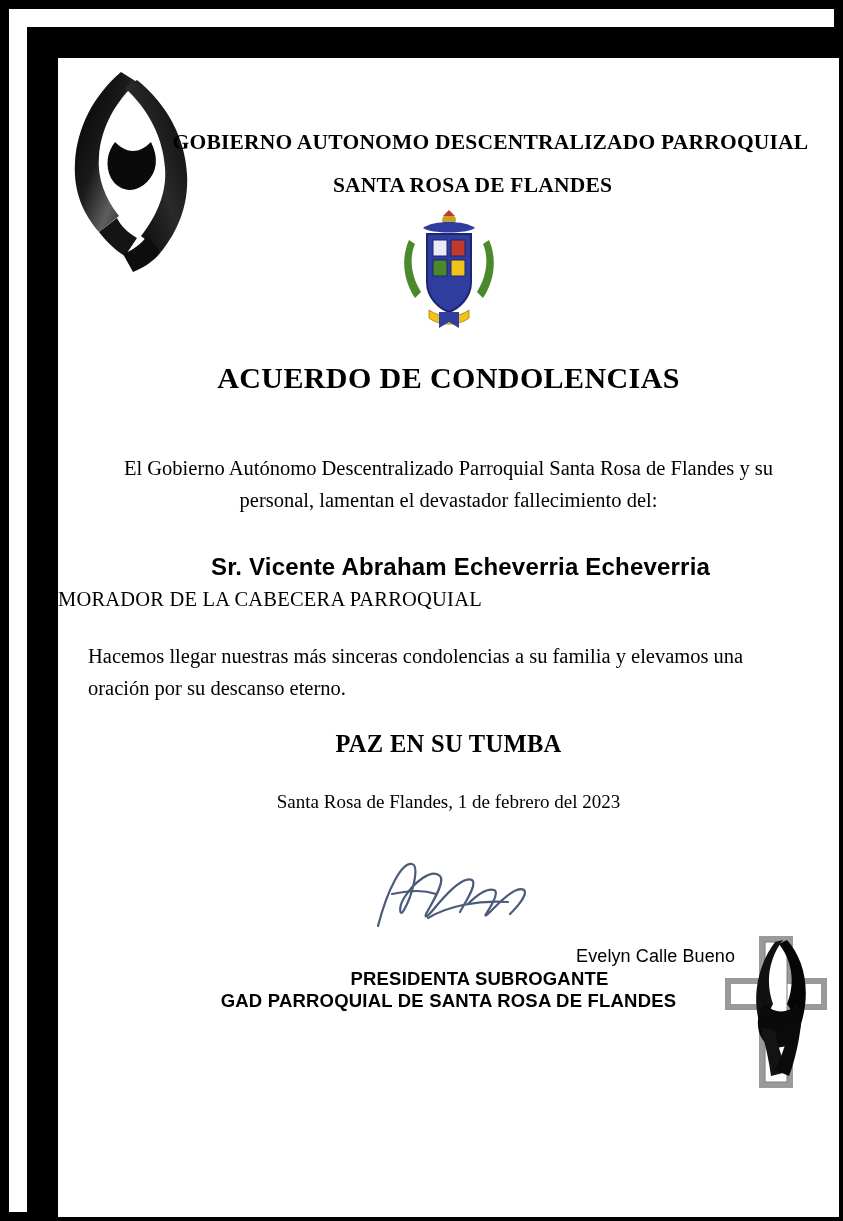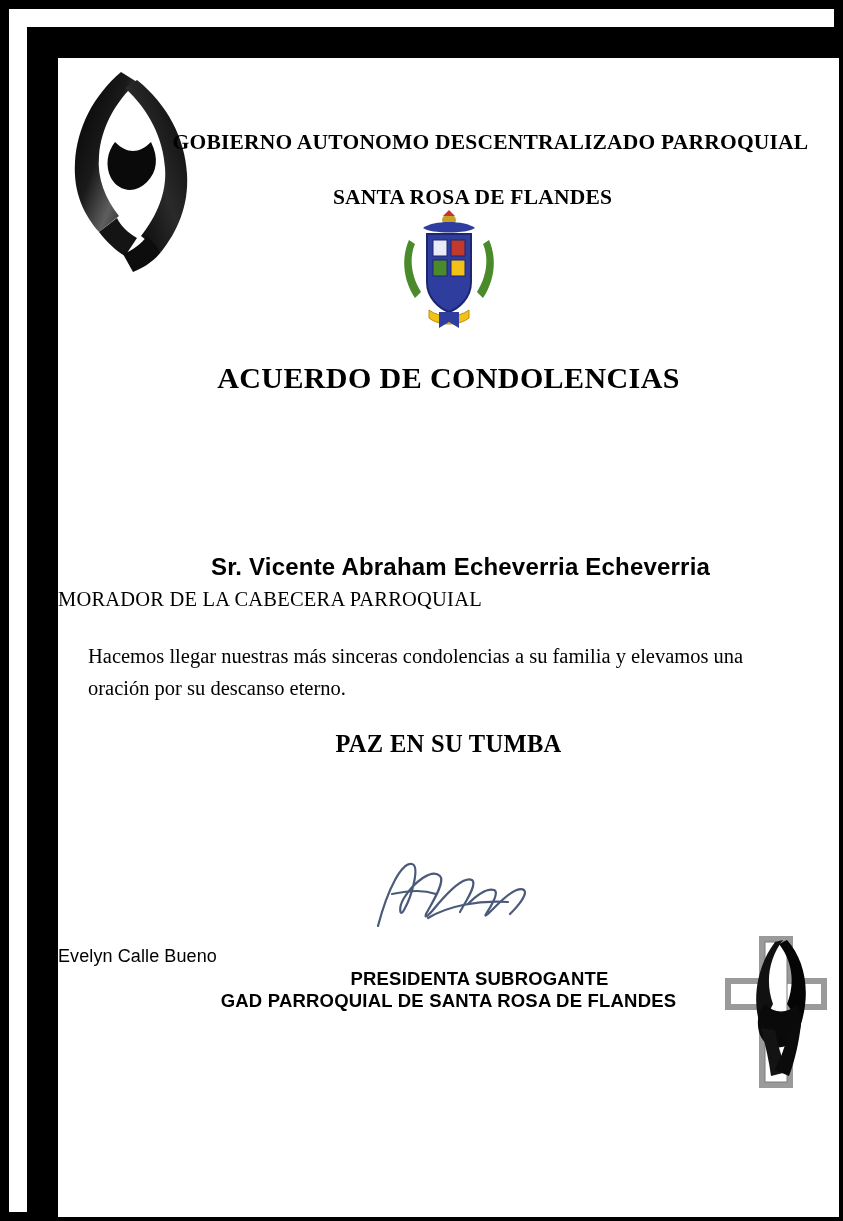--- a/index.html
+++ b/index.html
@@ -83,21 +83,21 @@
     font-size: 21.5px;
     letter-spacing: 0.2px;
     line-height: 1.35;
     padding-left: 84px;
   }
   .header .line2 {
     font-family: "Liberation Serif", serif;
     font-weight: bold;
     font-size: 21.5px;
     letter-spacing: 0.2px;
-    margin-top: 28px;
+    margin-top: 16px;
     padding-left: 48px;
   }
 
   
   .emblem {
     position: absolute;
     left: 50%;
     transform: translateX(-50%);
     top: 152px;
     width: 132px;
@@ -179,21 +179,21 @@
     left: 310px;
     top: 790px;
     width: 175px;
     height: 90px;
   }
   .signer {
     position: absolute;
     left: 0;
     top: 888px;
     width: 677px;
-    text-align: left;
+    text-align: right;
     font-family: "Liberation Sans", sans-serif;
     font-size: 18px;
     letter-spacing: 0.1px;
   }
   .signer-title {
     position: absolute;
     left: 0;
     top: 910px;
     width: 843px;
     text-align: center;
@@ -272,24 +272,26 @@
             <circle cx="94" cy="38" r="3" fill="#ffffff"></circle>
             <circle cx="34" cy="52" r="2.5" fill="#ffffff"></circle>
             <circle cx="98" cy="52" r="2.5" fill="#ffffff"></circle>
 
             <path d="M46 100 C56 108 76 108 86 100 L86 108 C76 116 56 116 46 108 Z" fill="#f2c219" stroke="#b8900f"></path>
             <path d="M56 102 L76 102 L76 118 L66 112 L56 118 Z" fill="#2f3d9e"></path>
           </svg>
         </div>
 
         <div class="title">ACUERDO DE CONDOLENCIAS</div>
+        <div class="para1">El Gobierno Autónomo Descentralizado Parroquial Santa Rosa de Flandes y su personal, lamentan el devastador fallecimiento del:</div>
         <div class="deceased">Sr. Vicente Abraham Echeverria Echeverria</div>
         <div class="role">MORADOR DE LA CABECERA PARROQUIAL</div>
         <div class="para2">Hacemos llegar nuestras más sinceras condolencias a su familia y elevamos una oración por su descanso eterno.</div>
         <div class="peace">PAZ EN SU TUMBA</div>
+        <div class="place-date">Santa Rosa de Flandes, 1 de febrero del 2023</div>
 
         <div class="signature">
           <svg viewBox="0 0 175 90" width="175" height="90" aria-hidden="true">
             <g fill="none" stroke="#4a5a78" stroke-width="2.2" stroke-linecap="round">
               <path d="M10 78 C20 40 34 14 44 16 C52 18 44 48 36 62 C32 70 30 60 36 50 C46 34 64 20 72 28 C78 34 62 58 58 66 C56 72 62 66 70 56 C82 42 96 28 104 32 C110 36 96 56 92 64"></path>
               <path d="M100 56 C108 48 118 40 126 42 C132 44 122 60 118 66 C116 70 120 66 128 58 C138 48 150 38 156 42 C160 46 150 58 142 66"></path>
               <path d="M60 70 C80 58 110 52 140 54"></path>
               <path d="M24 46 C44 42 56 42 68 46"></path>
             </g>
           </svg>

